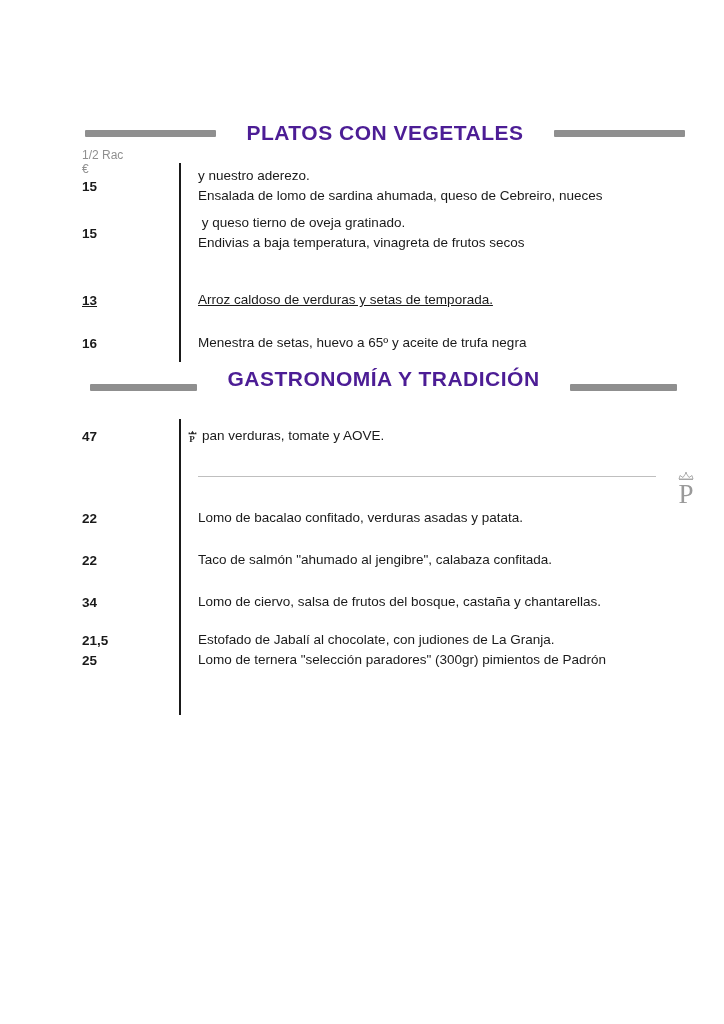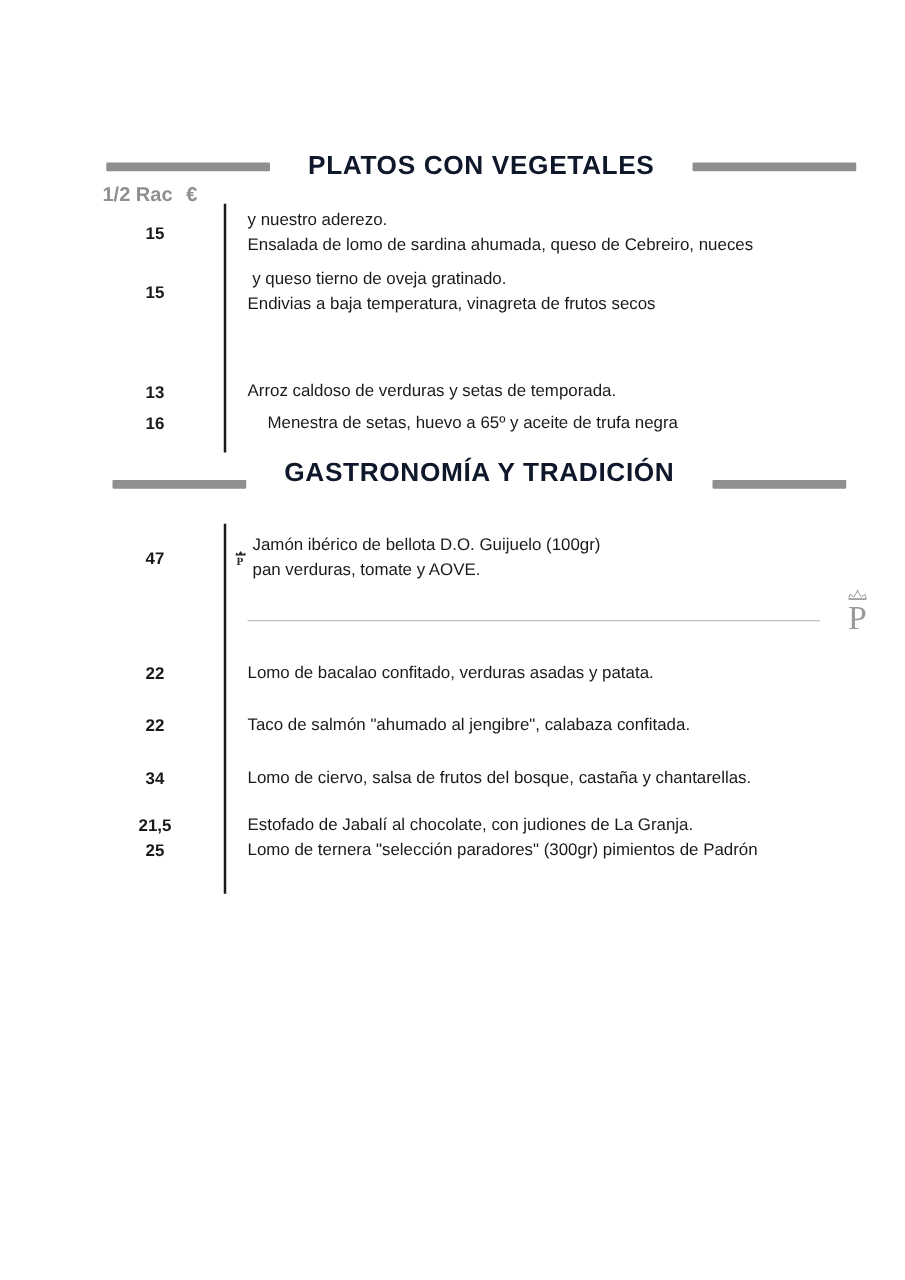--- a/index.html
+++ b/index.html
@@ -15,69 +15,69 @@
   }
   
   .title-row {
     position:absolute;
     display:flex; align-items:center;
   }
   .title-row .bar {
     flex:1; height:7px; background:#8f8f8f; border-radius:1px;
   }
   .title-row .title {
-    font-size:21px; font-weight:bold; color:#0f172a;
+    font-size:21px; font-weight:bold; color:#4c1d95;
     letter-spacing:0.5px; white-space:nowrap;
     padding:0 30px;
   }
   .title-row-1 { top:121px; left:85px; width:600px; }
   .title-row-2 { top:367px; left:90px; width:587px;align-items:flex-end; }
 
   
   .col-header {
     position:absolute; top:148px; left:82px;
     width:76px; display:flex; justify-content:space-between;
-    font-size:16px; font-weight:bold; color:#8f8f8f;
+    font-size:12px; font-weight:normal; color:#8f8f8f;flex-direction:column;
   }
 
   
   .items {
     position:absolute; left:82px; width:600px;
   }
   .items-1 { top:163px; height:199px; }
   .items-2 { top:419px; height:296px; }
   .vline {
     position:absolute; left:97px; top:0; bottom:0;
     width:2px; background:#1a1a1a;
   }
   .item { display:flex; align-items:center; }
   .item .price {
-    width:84px; text-align:center;
+    width:84px; text-align:left;
     font-size:13.5px; font-weight:bold; white-space:nowrap;
   }
   .item .desc {
     margin-left:32px; font-size:13.5px; line-height:20px;
   }
   .item .desc .line { white-space:pre-wrap; }
   .desc-with-icon { display:flex; align-items:center; margin-left:20px !important; }
   .mini-logo {
     display:inline-flex; flex-direction:column; align-items:center;
     width:12px; margin-right:4px; color:#2a2a2a;
   }
   .mini-logo svg { display:block; }
   .mini-logo .mini-p {
     font-family:"Liberation Serif", serif;
     font-size:9px; line-height:8px; font-weight:bold;
   }
 
   
   .items-1 .i1 { margin-top:3px; }
   .items-1 .i2 { margin-top:7px; }
-  .items-1 .i3 { margin-top:50px; }
-  .items-1 .i4 { margin-top:5px;gap:16px; }
+  .items-1 .i3 { margin-top:37px;text-decoration:underline; }
+  .items-1 .i4 { margin-top:23px; }
   .items-2 .i1 { margin-top:7px; }
   .items-2 .i2 { margin-top:31px; }
   .items-2 .i3 { margin-top:22px; }
   .items-2 .i4 { margin-top:22px; }
   .items-2 .i5 { margin-top:18px; }
   .items-2 .i6 { }
 
   .divider {
     margin-top:30px; margin-left:116px;
     width:458px; height:0;
@@ -158,21 +158,20 @@
     <div class="item i1">
       <div class="price">47</div>
       <div class="desc desc-with-icon">
         <span class="mini-logo">
           <svg width="9" height="5" viewBox="0 0 20 10">
               <path d="M1 9 L2 4 L6 7 L10 1 L14 7 L18 4 L19 9 Z" fill="currentColor"></path>
             </svg>
           <span class="mini-p">P</span>
         </span>
         <div>
-          <div class="line">Jamón ibérico de bellota D.O. Guijuelo (100gr)</div>
           <div class="line">pan verduras, tomate y AOVE.</div>
         </div>
       </div>
     </div>
 
     <div class="divider"></div>
 
     <div class="item i2">
       <div class="price">22</div>
       <div class="desc">

